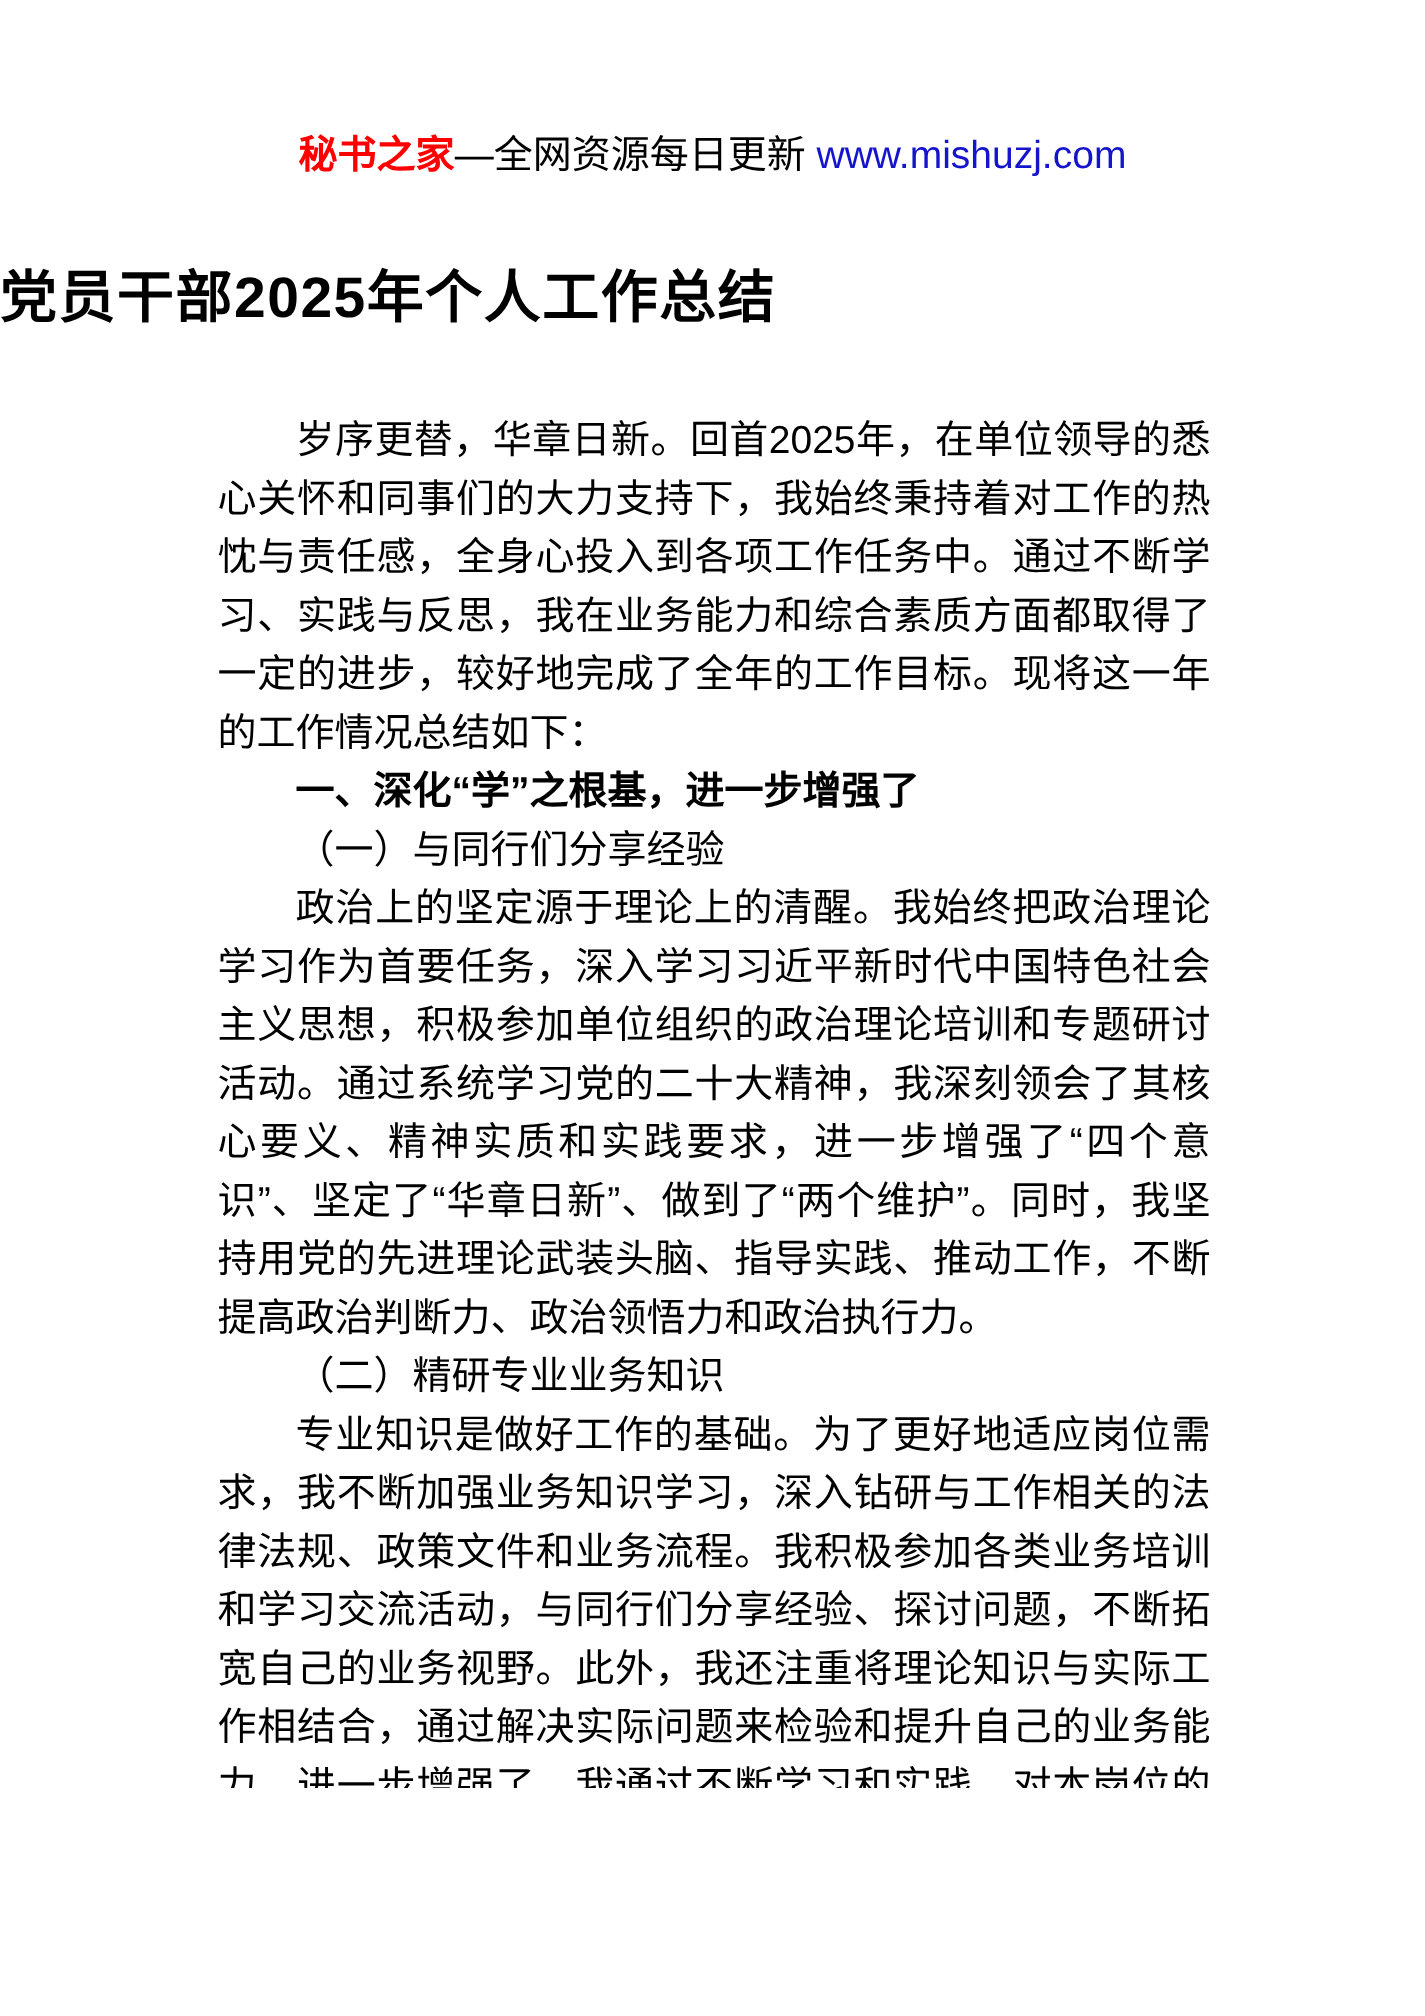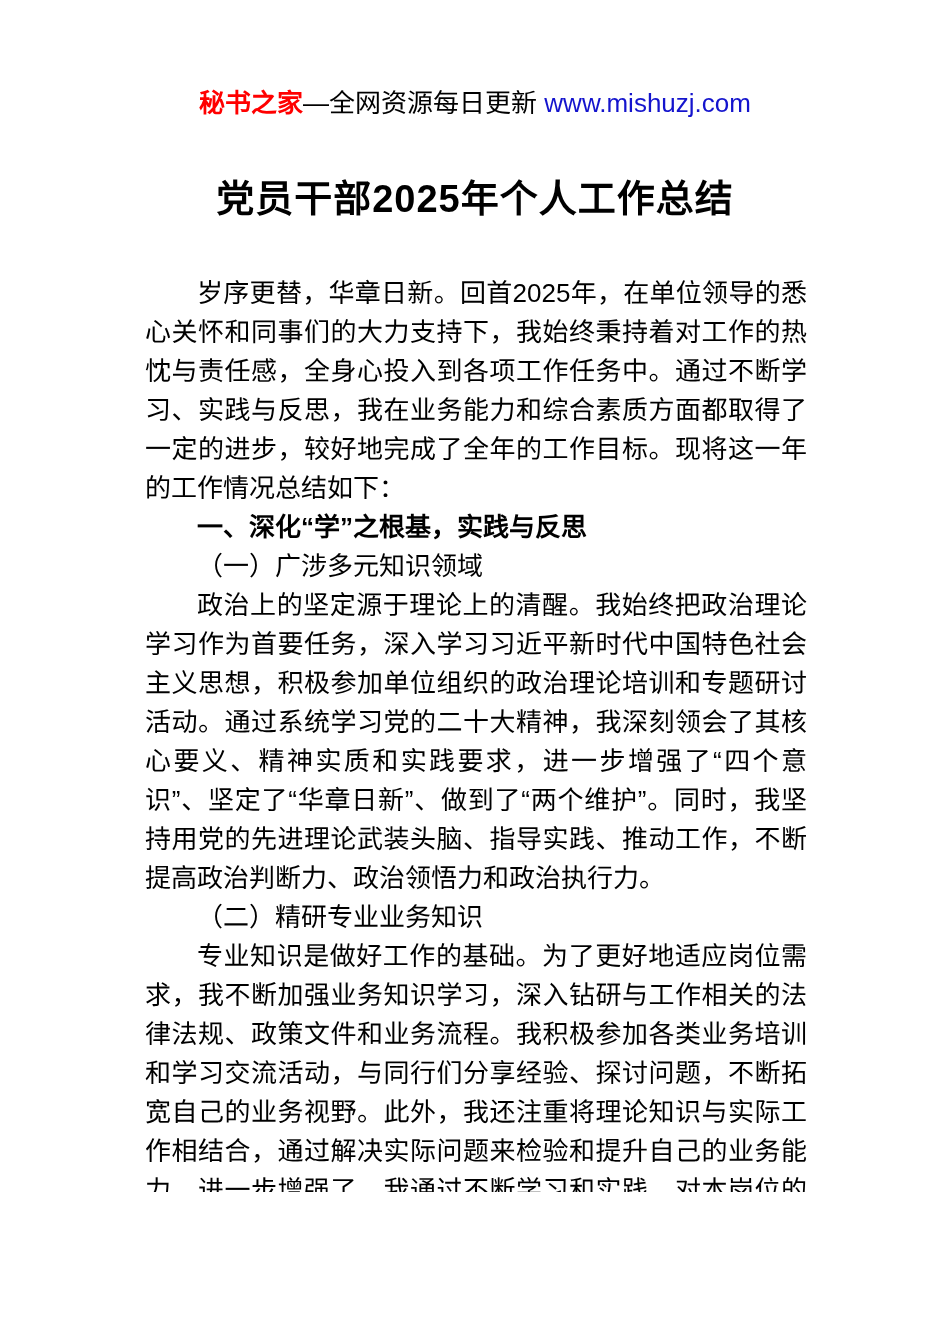--- a/index.html
+++ b/index.html
@@ -30,21 +30,21 @@
   }
   .doc-header .tagline {
     color: #000000;
   }
   .doc-header .url {
     color: #1414cd;
     text-decoration: none;
   }
   .doc-title {
     margin-top: 57px;
-    text-align: center;
+    text-align: left;
     font-size: 38px;
     font-weight: 700;
     line-height: 1.25;
     letter-spacing: 1px;
   }
   .doc-body {
     margin: 50px 143px 0 145px;
     font-size: 26px;
     line-height: 39px;
     text-align: justify;
@@ -63,21 +63,21 @@
 <div class="page">
 
   <div class="doc-header">
     <span class="brand">秘书之家</span><span class="tagline">—全网资源每日更新 </span><span class="url">www.mishuzj.com</span>
   </div>
 
   <div class="doc-title">党员干部2025年个人工作总结</div>
 
   <div class="doc-body">
     <p class="para">岁序更替，华章日新。回首2025年，在单位领导的悉心关怀和同事们的大力支持下，我始终秉持着对工作的热忱与责任感，全身心投入到各项工作任务中。通过不断学习、实践与反思，我在业务能力和综合素质方面都取得了一定的进步，较好地完成了全年的工作目标。现将这一年的工作情况总结如下：</p>
-    <p class="para heading-bold">一、深化“学”之根基，实践与反思</p>
-    <p class="para">（一）广涉多元知识领域</p>
+    <p class="para heading-bold">一、深化“学”之根基，进一步增强了</p>
+    <p class="para">（一）与同行们分享经验</p>
     <p class="para">政治上的坚定源于理论上的清醒。我始终把政治理论学习作为首要任务，深入学习习近平新时代中国特色社会主义思想，积极参加单位组织的政治理论培训和专题研讨活动。通过系统学习党的二十大精神，我深刻领会了其核心要义、精神实质和实践要求，进一步增强了“四个意识”、坚定了“华章日新”、做到了“两个维护”。同时，我坚持用党的先进理论武装头脑、指导实践、推动工作，不断提高政治判断力、政治领悟力和政治执行力。</p>
     <p class="para">（二）精研专业业务知识</p>
     <p class="para">专业知识是做好工作的基础。为了更好地适应岗位需求，我不断加强业务知识学习，深入钻研与工作相关的法律法规、政策文件和业务流程。我积极参加各类业务培训和学习交流活动，与同行们分享经验、探讨问题，不断拓宽自己的业务视野。此外，我还注重将理论知识与实际工作相结合，通过解决实际问题来检验和提升自己的业务能力。进一步增强了，我通过不断学习和实践，对本岗位的业务知识有了更深入的理解和掌握，为高效完成工作任务奠定了坚实的基础。</p>
     <p class="para">（三）在过去的一年里</p>
   </div>
 
 </div>
 
 </body></html>

